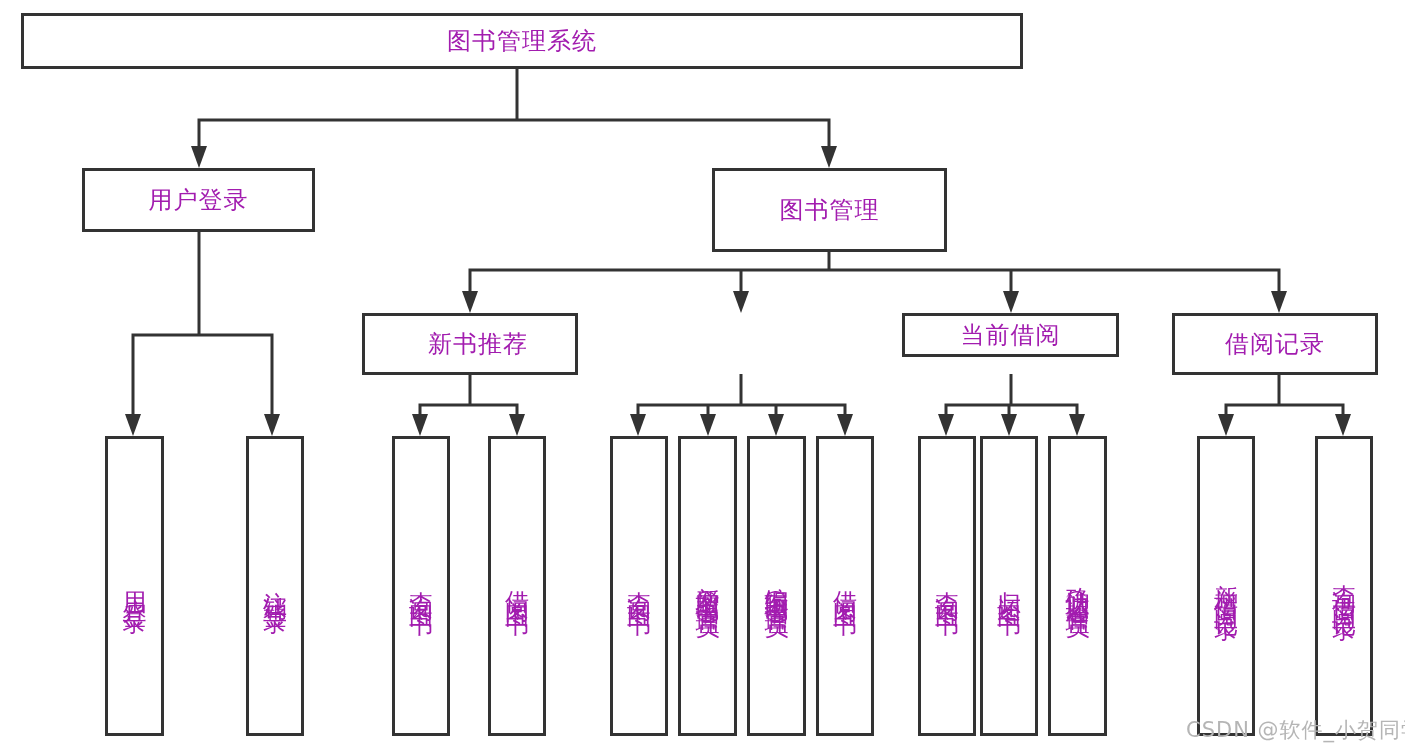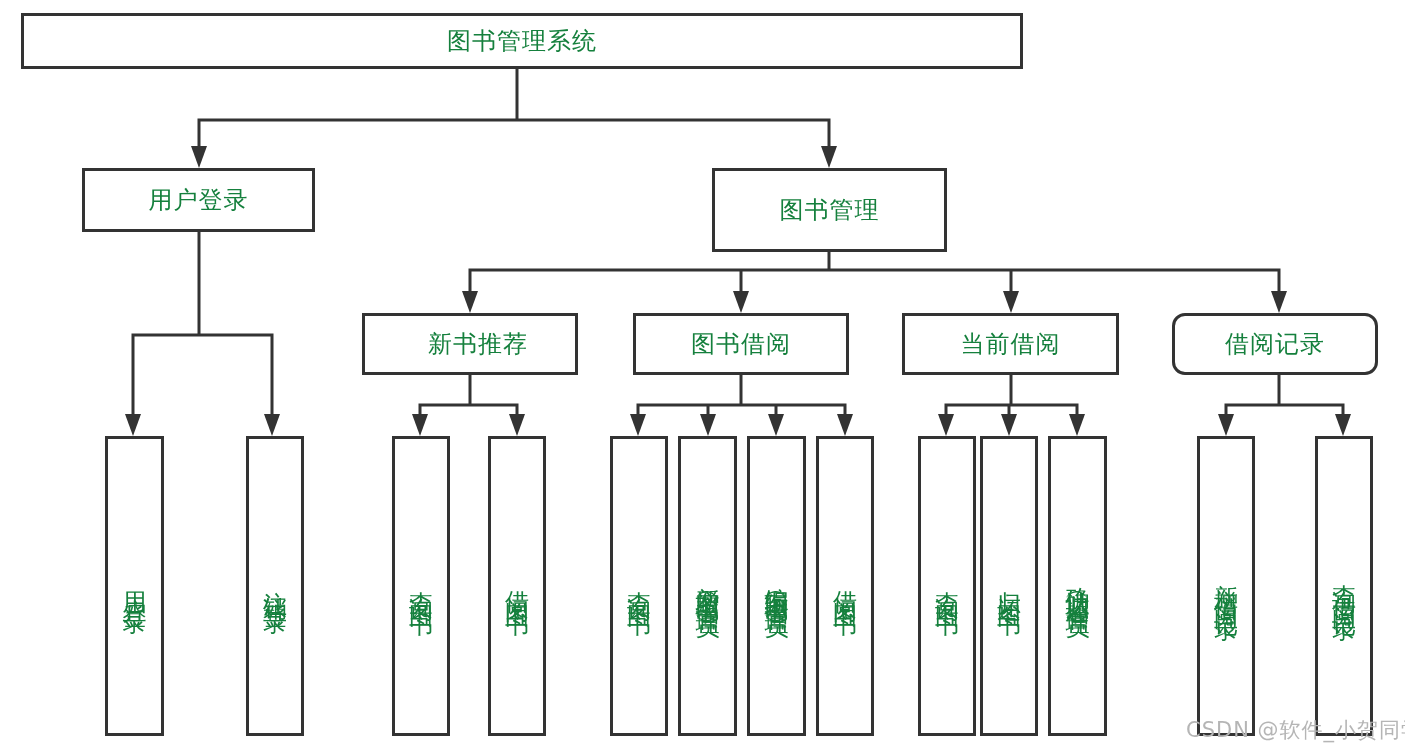--- a/index.html
+++ b/index.html
@@ -15,21 +15,21 @@
     position: absolute;
     left: 0; top: 0;
     width: 1405px; height: 747px;
     z-index: 1;
   }
   .box {
     position: absolute;
     box-sizing: border-box;
     background: #ffffff;
     border: 3px solid #333333;
-    color: #15803d;
+    color: #a21caf;
     display: flex;
     align-items: center;
     justify-content: center;
     z-index: 2;
   }
   .hbox {
     font-size: 24px;
     letter-spacing: 1px;
     white-space: nowrap;
   }
@@ -113,23 +113,22 @@
       <polygon points="1343,436 1335,414 1351,414"></polygon>
     </g>
   </svg>
 
   <div class="box hbox" style="left:21px; top:13px; width:1002px; height:56px;">图书管理系统</div>
 
   <div class="box hbox" style="left:82px; top:168px; width:233px; height:64px;">用户登录</div>
   <div class="box hbox" style="left:712px; top:168px; width:235px; height:84px;">图书管理</div>
 
   <div class="box hbox" style="left:362px; top:313px; width:216px; height:62px;padding-left:16px;">新书推荐</div>
-  <div class="box hbox" style="left:633px; top:313px; width:216px; height:62px;">图书借阅</div>
-  <div class="box hbox" style="left:902px; top:313px; width:217px; height:62px;">当前借阅</div>
-  <div class="box hbox" style="left:1172px; top:313px; width:206px; height:62px;border-radius:13px;">借阅记录</div>
+  <div class="box hbox" style="left:902px; top:313px; width:217px; height:44px;">当前借阅</div>
+  <div class="box hbox" style="left:1172px; top:313px; width:206px; height:62px;">借阅记录</div>
 
   <div class="box vbox" style="left:105px; top:436px; width:59px; height:300px;">用户登录</div>
   <div class="box vbox" style="left:246px; top:436px; width:58px; height:300px;">注销登录</div>
 
   <div class="box vbox" style="left:392px; top:436px; width:58px; height:300px;">查询图书</div>
   <div class="box vbox" style="left:488px; top:436px; width:58px; height:300px;">借阅图书</div>
 
   <div class="box vbox" style="left:610px; top:436px; width:58px; height:300px;">查询图书</div>
   <div class="box vbox tight" style="left:678px; top:436px; width:59px; height:300px;">新增图书（管理员）</div>
   <div class="box vbox tight" style="left:747px; top:436px; width:59px; height:300px;">编辑图书（管理员）</div>

